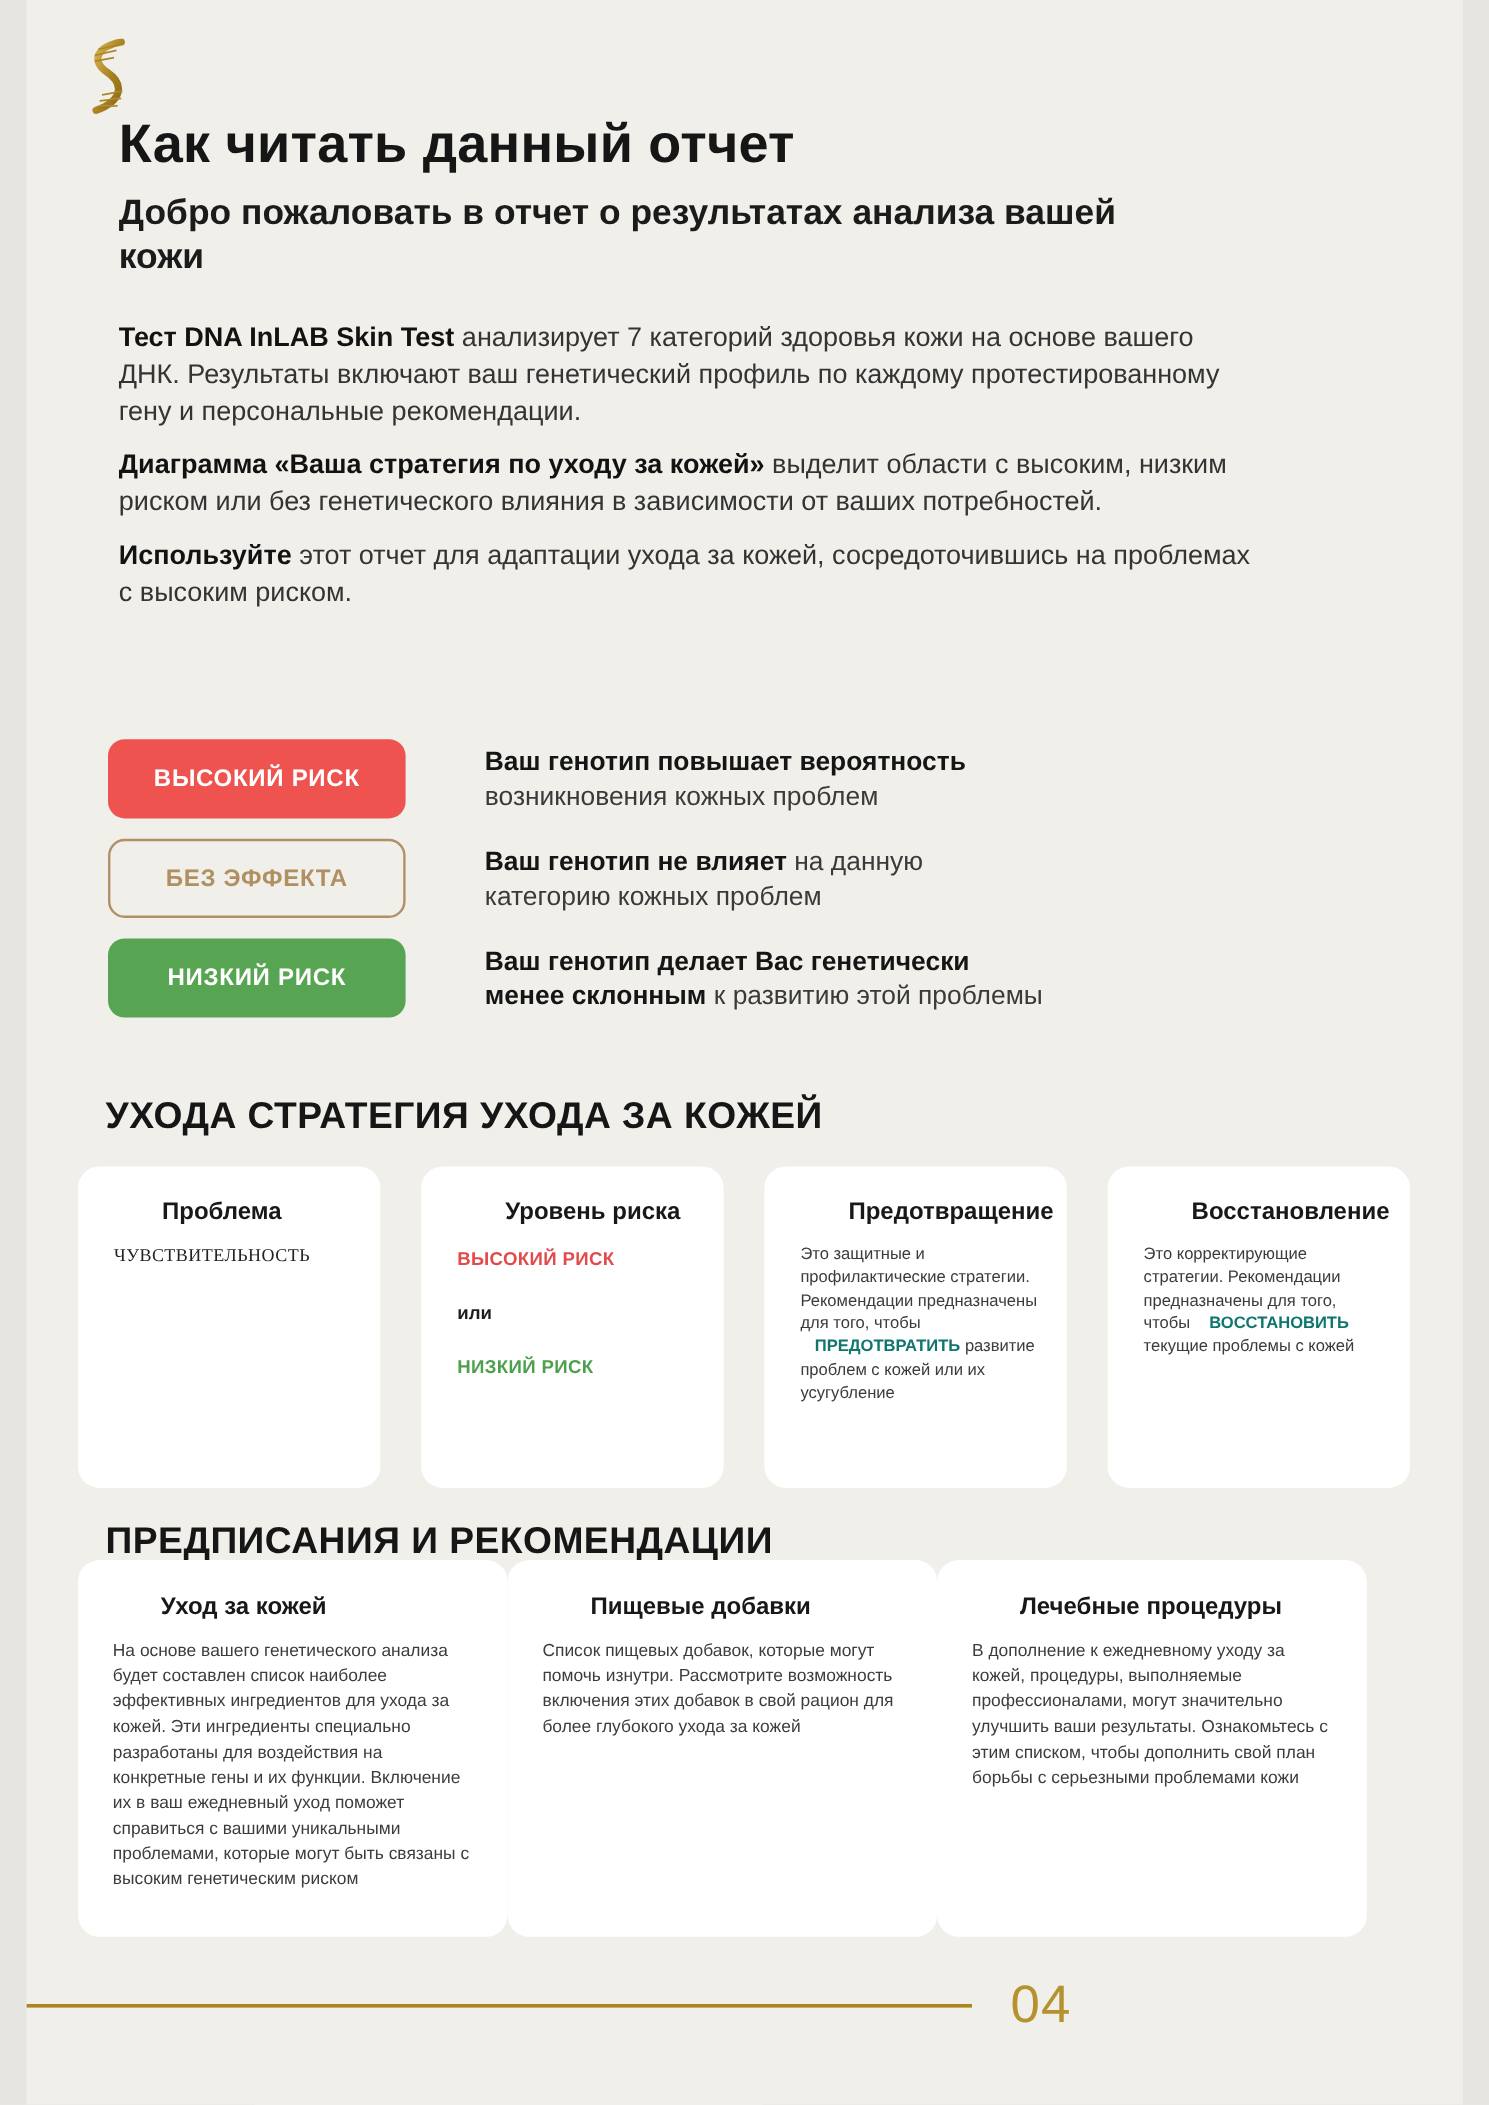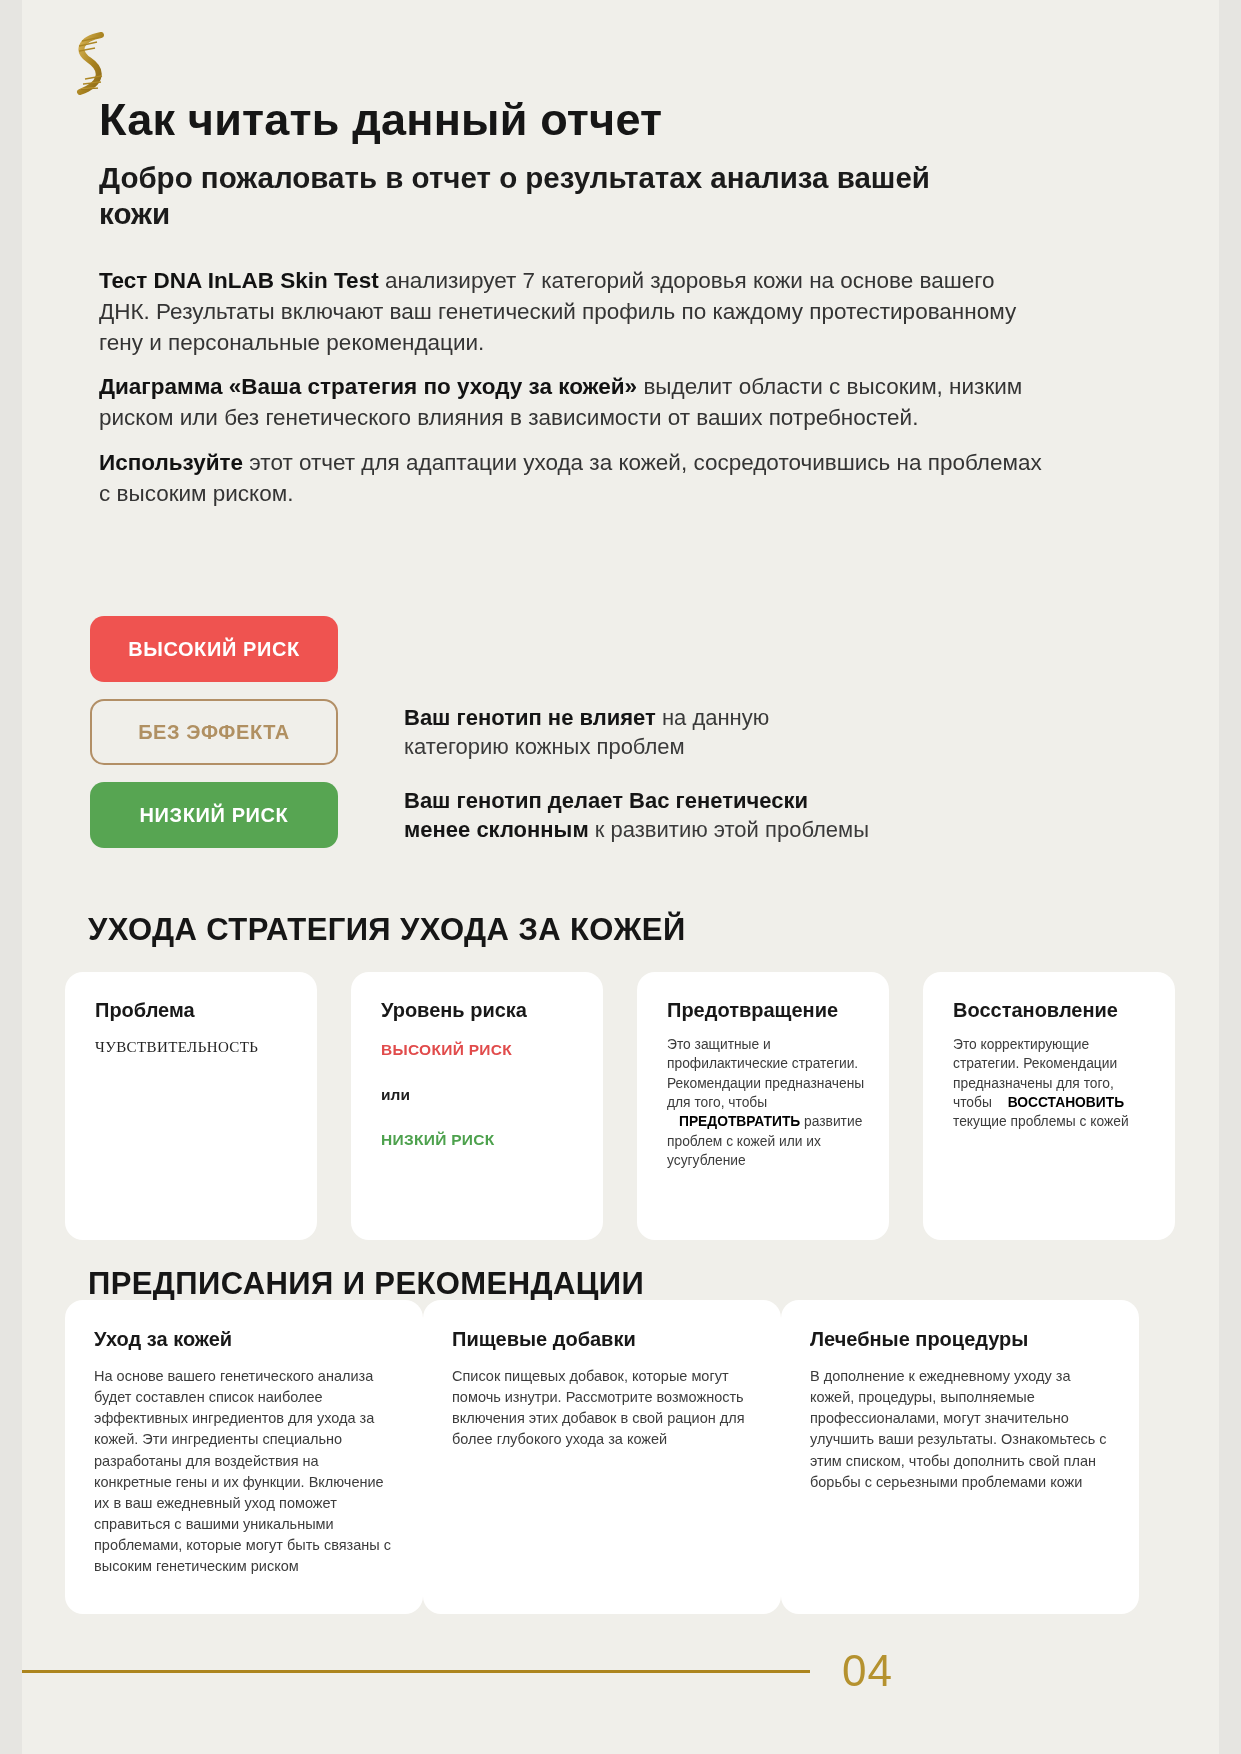--- a/index.html
+++ b/index.html
@@ -32,27 +32,27 @@
   .badge-neutral { background:transparent; border:2.5px solid #b28f66; color:#b09062; }
   .badge-low { background:#57a552; color:#ffffff; }
   .legend-desc { margin-left:66px; font-size:22px; line-height:1.32; color:#3a3a3a; max-width:466px; }
   .legend-desc b { color:#151515; }
   .section-h { position:absolute; left:66px; font-size:31px; font-weight:bold; letter-spacing:.4px; color:#161616; }
   .strategy-h { top:912px; }
   .rec-h { top:1266px; }
   .cards { position:absolute; left:43px; display:flex; }
   .strategy-row { top:972px; gap:34px; }
   .strategy-card { width:252px; height:268px; background:#ffffff; border-radius:18px; padding:27px 24px 22px 30px; }
-  .card-title { font-size:20px; font-weight:bold; color:#181818; }
+  .card-title { font-size:20px; font-weight:bold; color:#181818;margin-left:40px; }
   .problem-value { margin-top:17px; font-size:15px; letter-spacing:.4px; color:#232323;font-family:Liberation Serif, serif; }
   .risk-high-text { margin-top:19px; font-size:15.5px; font-weight:bold; letter-spacing:.3px; color:#e14b4b; }
   .risk-or { margin-top:27px; font-size:15.5px; font-weight:bold; color:#1d1d1d; }
   .risk-low-text { margin-top:27px; font-size:15.5px; font-weight:bold; letter-spacing:.3px; color:#4da14d; }
   .card-body { margin-top:13px; font-size:13.8px; line-height:1.4; color:#3c3c3c; }
-  .card-body b { color:#000000;padding-left:12px; }
+  .card-body b { color:#0f766e;padding-left:12px; }
   .rec-row { top:1300px; }
   .rec-card { width:358px; height:314px; background:#ffffff; border-radius:18px; padding:28px 30px 22px 29px; }
   .rec-body { margin-top:15px; font-size:14.5px; line-height:1.46; color:#3c3c3c; }
   .footer-line { position:absolute; left:0; top:1670px; width:788px; height:3px; background:#ac851e; }
   .page-num { position:absolute; left:820px; top:1646px; font-size:44px; letter-spacing:1px; color:#b5922f; }
 </style>
 </head>
 <body>
 
 <div class="page">
@@ -81,20 +81,21 @@
 
   <div class="intro">
     <p><b>Тест DNA InLAB Skin Test</b><span> анализирует 7 категорий здоровья кожи на основе вашего ДНК. Результаты включают ваш генетический профиль по каждому протестированному гену и персональные рекомендации.</span></p>
     <p><b>Диаграмма «Ваша стратегия по уходу за кожей»</b><span> выделит области с высоким, низким риском или без генетического влияния в зависимости от ваших потребностей.</span></p>
     <p><b>Используйте</b><span> этот отчет для адаптации ухода за кожей, сосредоточившись на проблемах с высоким риском.</span></p>
   </div>
 
   <div class="legend">
     <div class="legend-row">
       <div class="badge badge-high">ВЫСОКИЙ РИСК</div>
+      <p class="legend-desc"><b>Ваш генотип повышает вероятность</b><span> возникновения кожных проблем</span></p>
     </div>
     <div class="legend-row">
       <div class="badge badge-neutral">БЕЗ ЭФФЕКТА</div>
       <p class="legend-desc"><b>Ваш генотип не влияет</b><span> на данную категорию кожных проблем</span></p>
     </div>
     <div class="legend-row">
       <div class="badge badge-low">НИЗКИЙ РИСК</div>
       <p class="legend-desc"><b>Ваш генотип делает Вас генетически менее склонным</b><span> к развитию этой проблемы</span></p>
     </div>
   </div>

